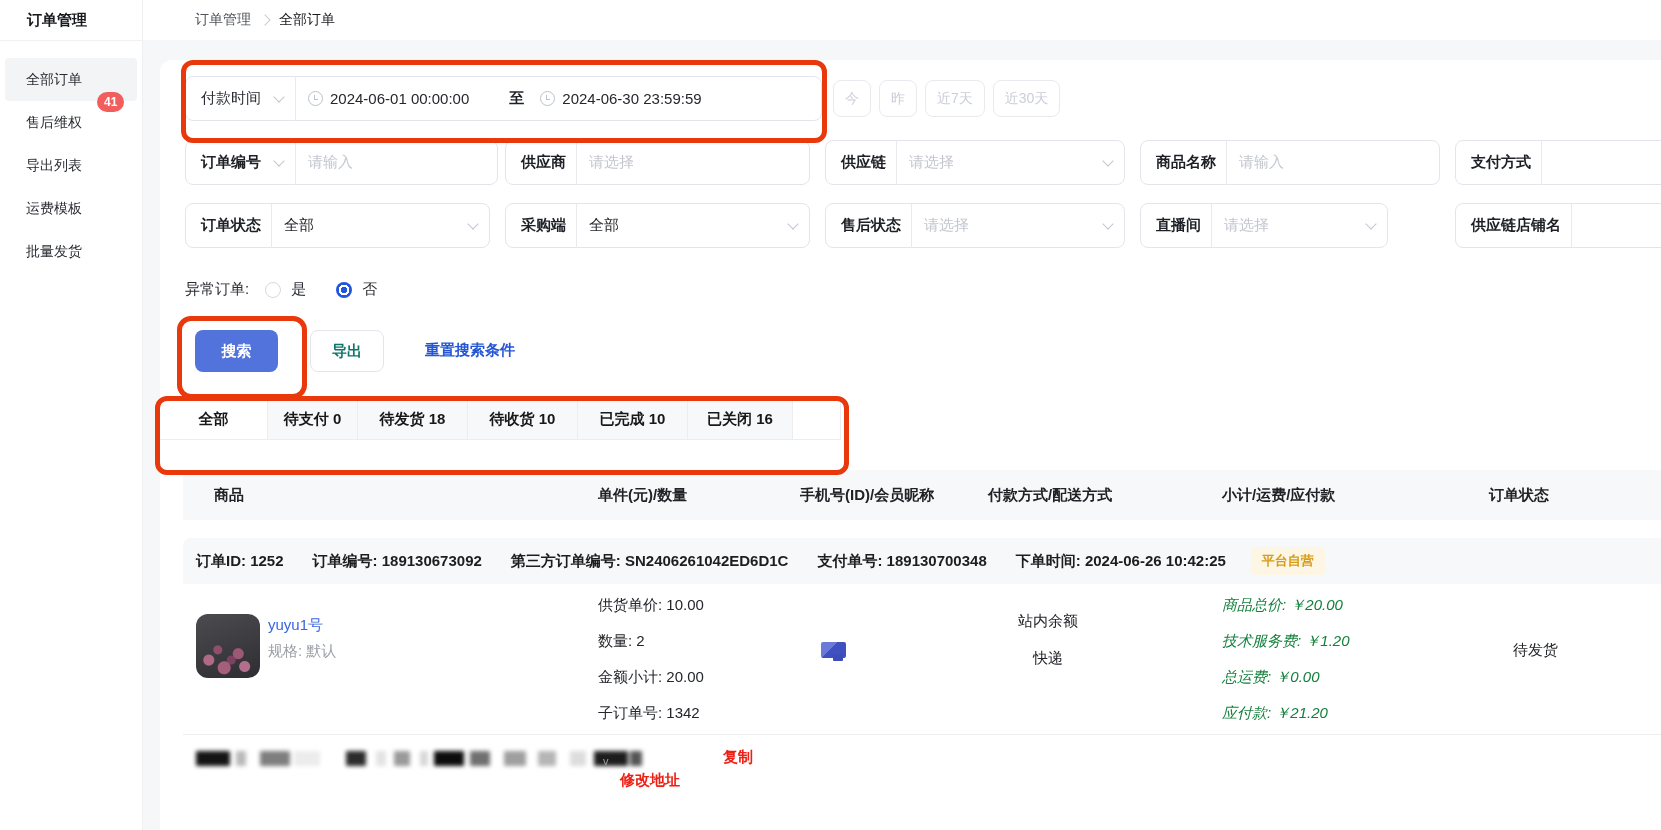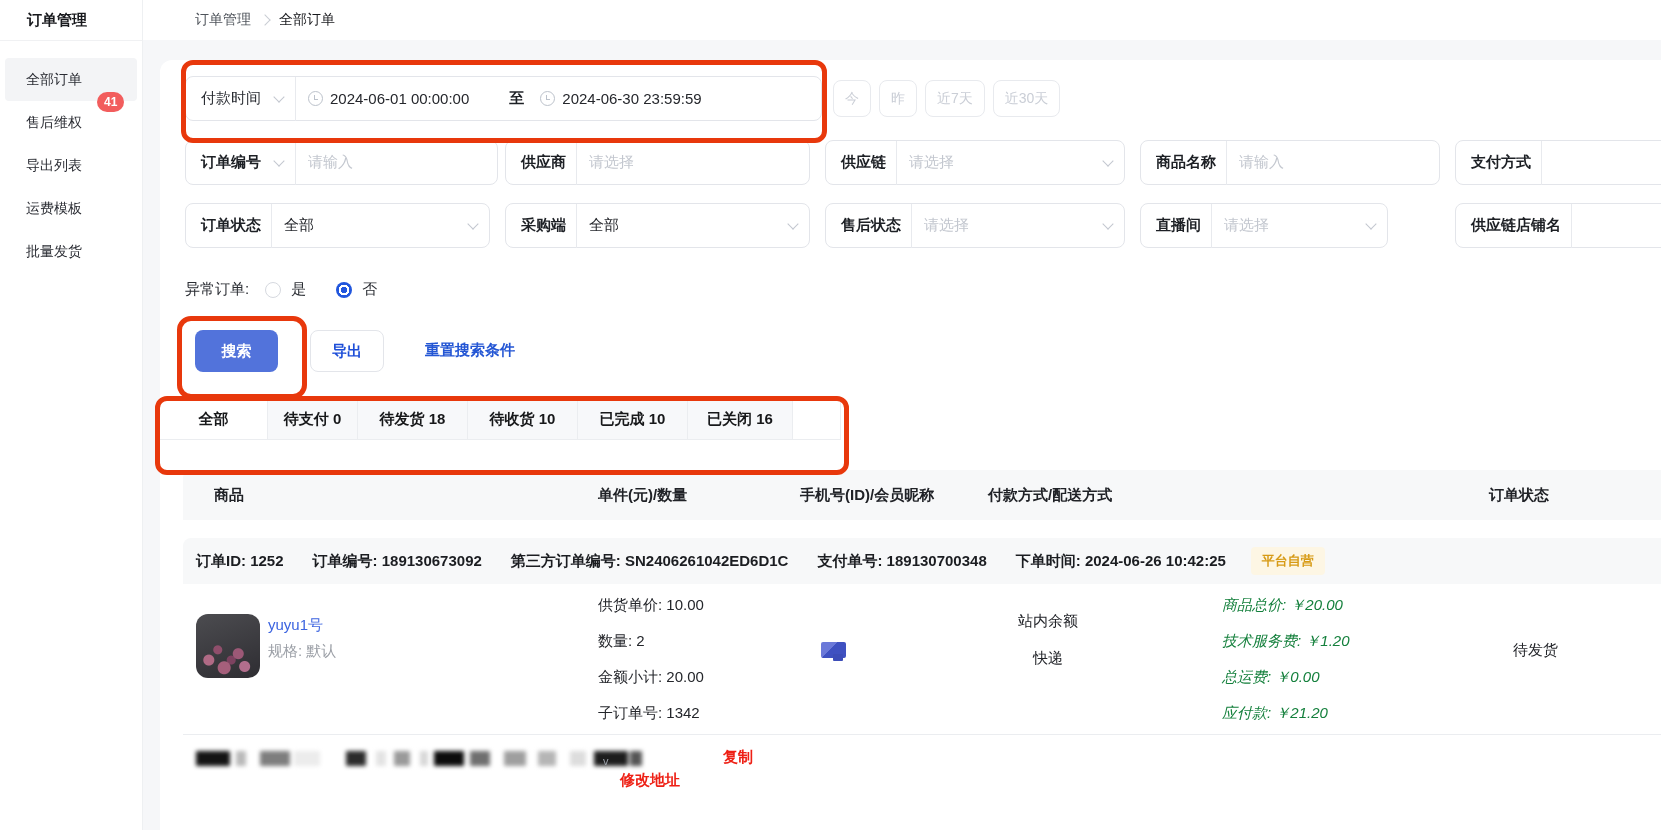--- a/index.html
+++ b/index.html
@@ -42,21 +42,21 @@
   .qbtn{height:37px;border:1px solid #e8eaee;border-radius:8px;background:#fff;color:#caced6;font-size:14px;
         display:flex;align-items:center;padding:0 11px;cursor:pointer;box-sizing:border-box;}
   
   .radio-row{position:absolute;left:25px;top:220px;display:flex;align-items:center;font-size:15px;color:#2a2d33;}
   .radio{width:16px;height:16px;border-radius:50%;border:1px solid #d6d9df;background:#fff;display:inline-block;box-sizing:border-box;cursor:pointer;}
   .radio.checked{border:none;background:radial-gradient(circle,#2156dd 0 3.2px,#fff 3.2px 5.4px,#2156dd 5.4px 8px);}
   .radio-lab{margin:0 0 0 10px;}
   
   .btn-search{position:absolute;left:35px;top:270px;width:83px;height:42px;background:#5273db;color:#fff;border:none;border-radius:8px;
               font-weight:600;font-size:15px;cursor:pointer;font-family:inherit;}
-  .btn-export{position:absolute;left:150px;top:270px;width:74px;height:42px;background:#fff;color:#1d4ed8;border:1px solid #e3e5ea;border-radius:8px;
+  .btn-export{position:absolute;left:150px;top:270px;width:74px;height:42px;background:#fff;color:#0f766e;border:1px solid #e3e5ea;border-radius:8px;
               font-weight:600;font-size:15px;cursor:pointer;font-family:inherit;box-sizing:border-box;}
   .link-reset{position:absolute;left:265px;top:281px;color:#2456d4;font-weight:700;font-size:15px;cursor:pointer;}
   
   .tabs{position:absolute;left:0;top:338px;height:42px;display:flex;border-top:1px solid #ebedf0;border-bottom:1px solid #ebedf0;box-sizing:border-box;}
   .tab{height:100%;display:flex;align-items:center;justify-content:center;background:#f7f8fa;border-right:1px solid #ebedf0;
        font-weight:600;font-size:15px;color:#17181a;cursor:pointer;box-sizing:border-box;}
   .tab.active{background:#fff;}
   .tab.filler{cursor:default;background:#fff;}
   
   .thead{position:absolute;left:23px;top:410px;width:1478px;height:50px;background:#f7f8f9;border-radius:8px 0 0 0;}
@@ -233,20 +233,21 @@
     <div class="tab" style="width:110px;">已完成 10</div>
     <div class="tab" style="width:105px;">已关闭 16</div>
     <div class="tab filler" style="width:48px;"></div>
   </div>
 
   <div class="thead">
     <span style="left:31px;">商品</span>
     <span style="left:415px;">单件(元)/数量</span>
     <span style="left:617px;">手机号(ID)/会员昵称</span>
     <span style="left:805px;">付款方式/配送方式</span>
+    <span style="left:1039px;">小计/运费/应付款</span>
     <span style="left:1306px;">订单状态</span>
   </div>
 
   <div class="order">
     <div class="order-meta">
       <span class="m">订单ID: 1252</span>
       <span class="m">订单编号: 189130673092</span>
       <span class="m">第三方订单编号: SN2406261042ED6D1C</span>
       <span class="m">支付单号: 189130700348</span>
       <span class="m">下单时间: 2024-06-26 10:42:25</span>

